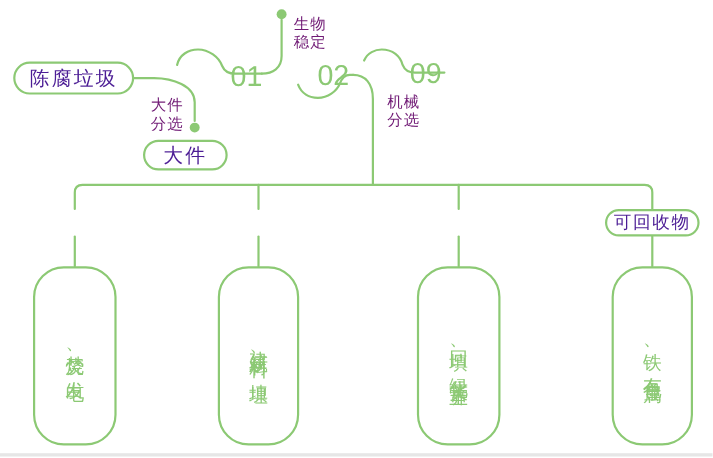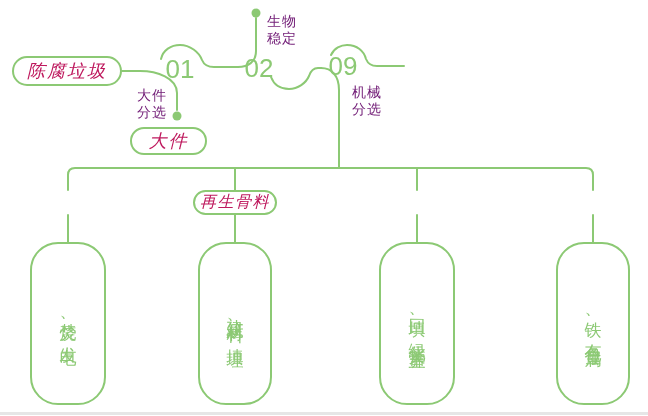--- a/index.html
+++ b/index.html
@@ -5,33 +5,33 @@
   html,body{margin:0;padding:0;background:#ffffff;}
   .canvas{
     position:relative;width:648px;height:416px;background:#ffffff;overflow:hidden;
     font-family:"Liberation Sans", sans-serif;
   }
   .lines{position:absolute;left:0;top:0;width:648px;height:416px;}
   .lines path{fill:none;stroke:#8cc974;stroke-width:2;stroke-linecap:round;}
   .lines circle{fill:#8cc974;stroke:none;}
   .pill{
     position:absolute;border:2px solid #8cc974;border-radius:999px;
-    color:#be185d;display:flex;align-items:center;justify-content:center;
-    background:#ffffff;box-sizing:border-box;white-space:nowrap;font-style:italic;
+    color:#4c1d95;display:flex;align-items:center;justify-content:center;
+    background:#ffffff;box-sizing:border-box;white-space:nowrap;
   }
   .pill-source{left:12px;top:56px;width:110px;height:30px;font-size:18px;letter-spacing:2px;}
   .pill-bulky{left:130px;top:127px;width:77px;height:28px;font-size:18px;letter-spacing:2px;}
   .pill-cat{top:190px;height:25px;font-size:16px;letter-spacing:1.5px;}
   .pill-cat.c1{left:25px;width:86px;}
   .pill-cat.c2{left:193px;width:84px;}
   .pill-cat.c3{left:377px;width:80px;}
   .pill-cat.c4{left:550px;width:86px;}
   .stepnum{
     position:absolute;color:#8cc974;font-size:26px;line-height:26px;
-    transform:translate(-50%,-50%);letter-spacing:0px;
+    transform:translate(-50%,-50%);letter-spacing:0px;margin-left:44px;
   }
   .n01{left:180px;top:69px;}
   .n02{left:259px;top:68px;}
   .n03{left:343px;top:66px;}
   .steplabel{
     position:absolute;color:#701a75;font-size:14px;line-height:17px;
     letter-spacing:1px;white-space:pre-line;
   }
   .lab-bulky{left:137px;top:87px;}
   .lab-bio{left:267px;top:13px;}
@@ -93,22 +93,22 @@
   <div class="stepnum n03">09</div>
 
   <div class="steplabel lab-bulky"><span>大件</span><br><span>分选</span></div>
   <div class="steplabel lab-bio"><span>生物</span><br><span>稳定</span></div>
   <div class="steplabel lab-mech"><span>机械</span><br><span>分选</span></div>
 
   <div class="pill pill-bulky">
     <span>大件</span>
   </div>
 
-  <div class="pill pill-cat c2">
-    <span>再生骨料</span>
+  <div class="pill pill-cat c4">
+    <span>可回收物</span>
   </div>
 
   <div class="obox c1">
     <span class="vtext">焚烧、发电</span>
   </div>
   <div class="obox c2">
     <span class="vtext">建筑材料、填埋</span>
   </div>
   <div class="obox c3">
     <span class="vtext">回填、绿化营养土</span>

